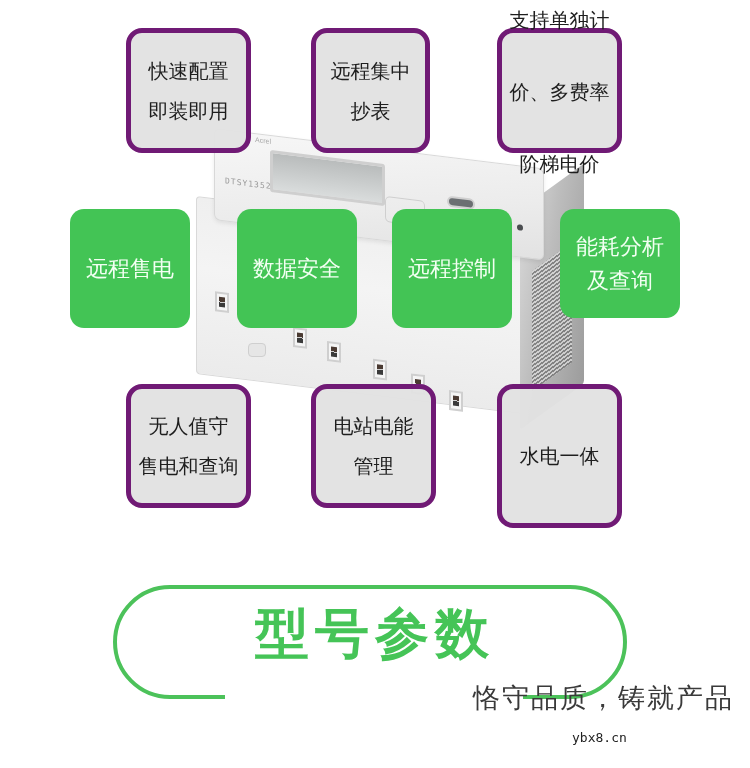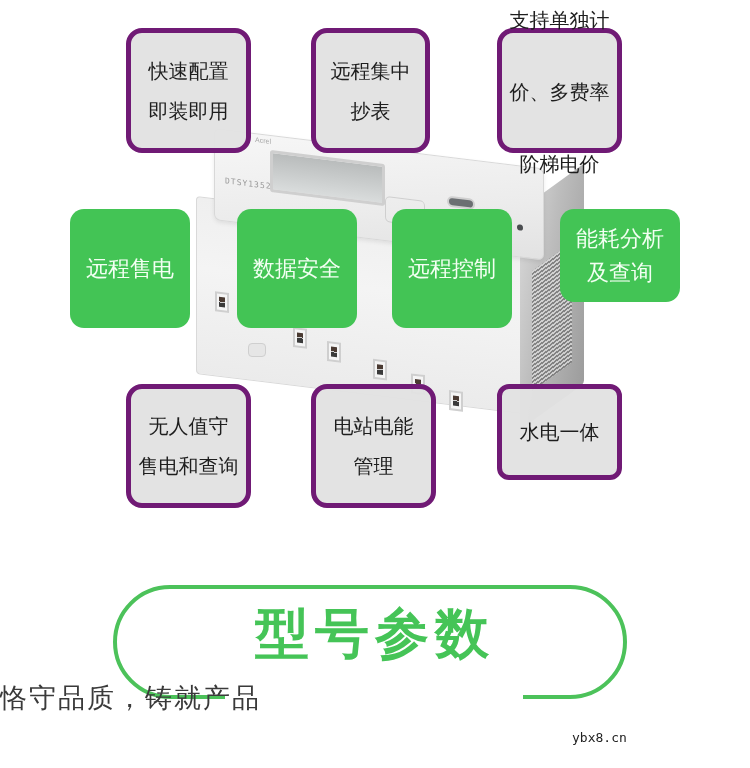--- a/index.html
+++ b/index.html
@@ -92,21 +92,21 @@
     }
     .title-gap {
       position: absolute; left: 225px; top: 690px; width: 298px; height: 14px; background: #ffffff;
     }
     .title-main {
       position: absolute; left: 0; top: 598px; width: 750px; text-align: center;
       font-size: 54px; font-weight: bold; color: #45c457; letter-spacing: 6px;
       font-family: "DejaVu Sans", sans-serif;
     }
     .title-sub {
-      position: absolute; left: 0; top: 680px; width: 734px; text-align: left;
+      position: absolute; left: 0; top: 680px; width: 734px; text-align: right;
       font-size: 27px; color: #3a3a3a; letter-spacing: 2px;
     }
     .watermark {
       position: absolute; left: 572px; top: 730px; font-size: 13px; color: #222;
       font-family: "DejaVu Sans Mono", monospace;
     }
   </style>
 </head>
 <body>
 
@@ -151,34 +151,34 @@
 
 <div class="feature green" style="left:70px; top:209px; width:120px; height:119px;">
   <span>远程售电</span>
 </div>
 <div class="feature green" style="left:237px; top:209px; width:120px; height:119px;">
   <span>数据安全</span>
 </div>
 <div class="feature green" style="left:392px; top:209px; width:120px; height:119px;">
   <span>远程控制</span>
 </div>
-<div class="feature green" style="left:560px; top:209px; width:120px; height:93px;">
+<div class="feature green" style="left:560px; top:209px; width:120px; height:109px;">
   <span>能耗分析</span>
   <span>及查询</span>
 </div>
 
 <div class="feature gray" style="left:126px; top:384px; width:125px; height:124px;">
   <span>无人值守</span>
   <span>售电和查询</span>
 </div>
 <div class="feature gray" style="left:311px; top:384px; width:125px; height:124px;justify-content:center;">
   <span>电站电能</span>
   <span>管理</span>
 </div>
-<div class="feature gray" style="left:497px; top:384px; width:125px; height:96px;border-radius:12px;">
+<div class="feature gray" style="left:497px; top:384px; width:125px; height:144px;">
   <span>水电一体</span>
 </div>
 
 <div class="title-frame"></div>
 <div class="title-gap"></div>
 <div class="title-main">型号参数</div>
 <div class="title-sub">恪守品质，铸就产品</div>
 
 <div class="watermark">ybx8.cn</div>
 

